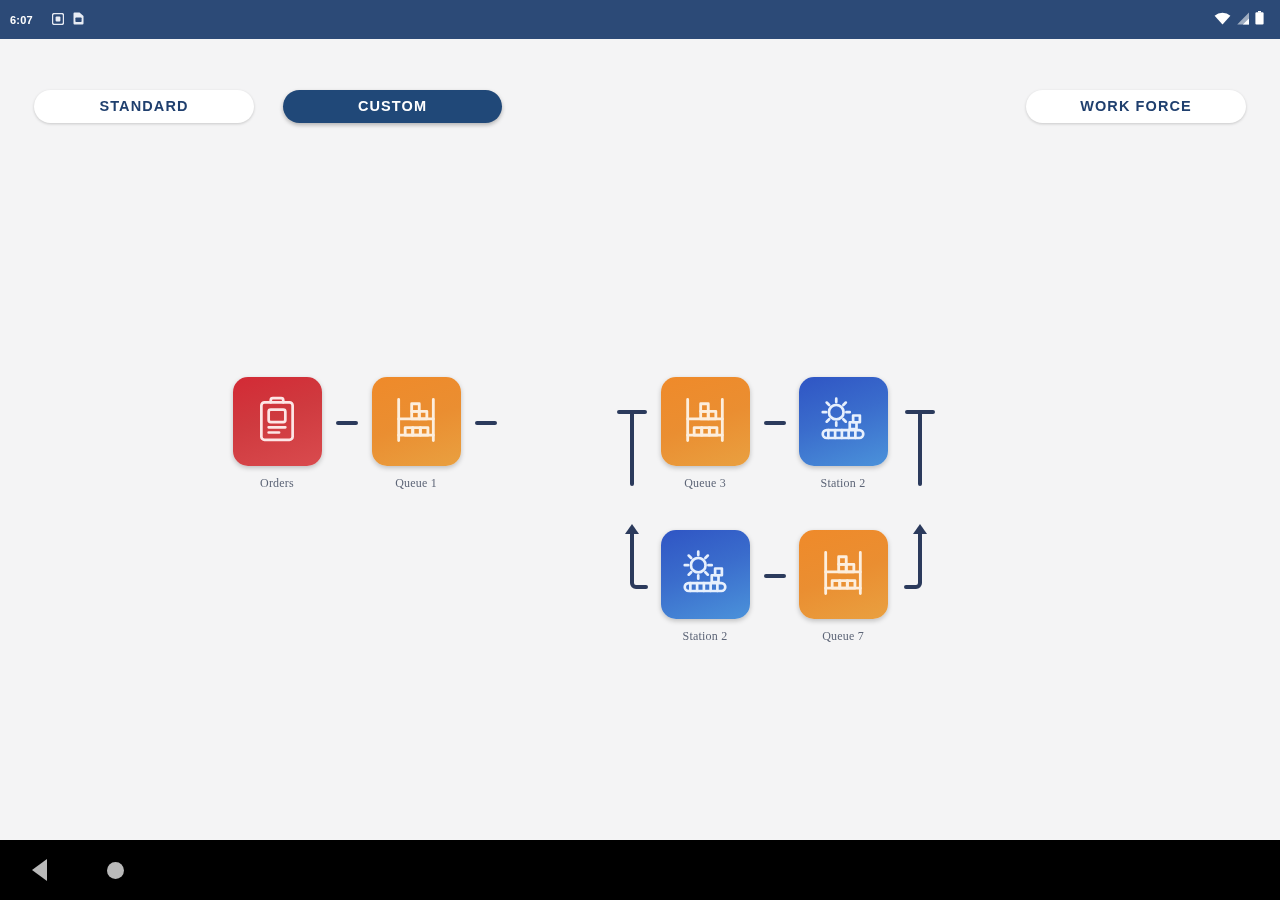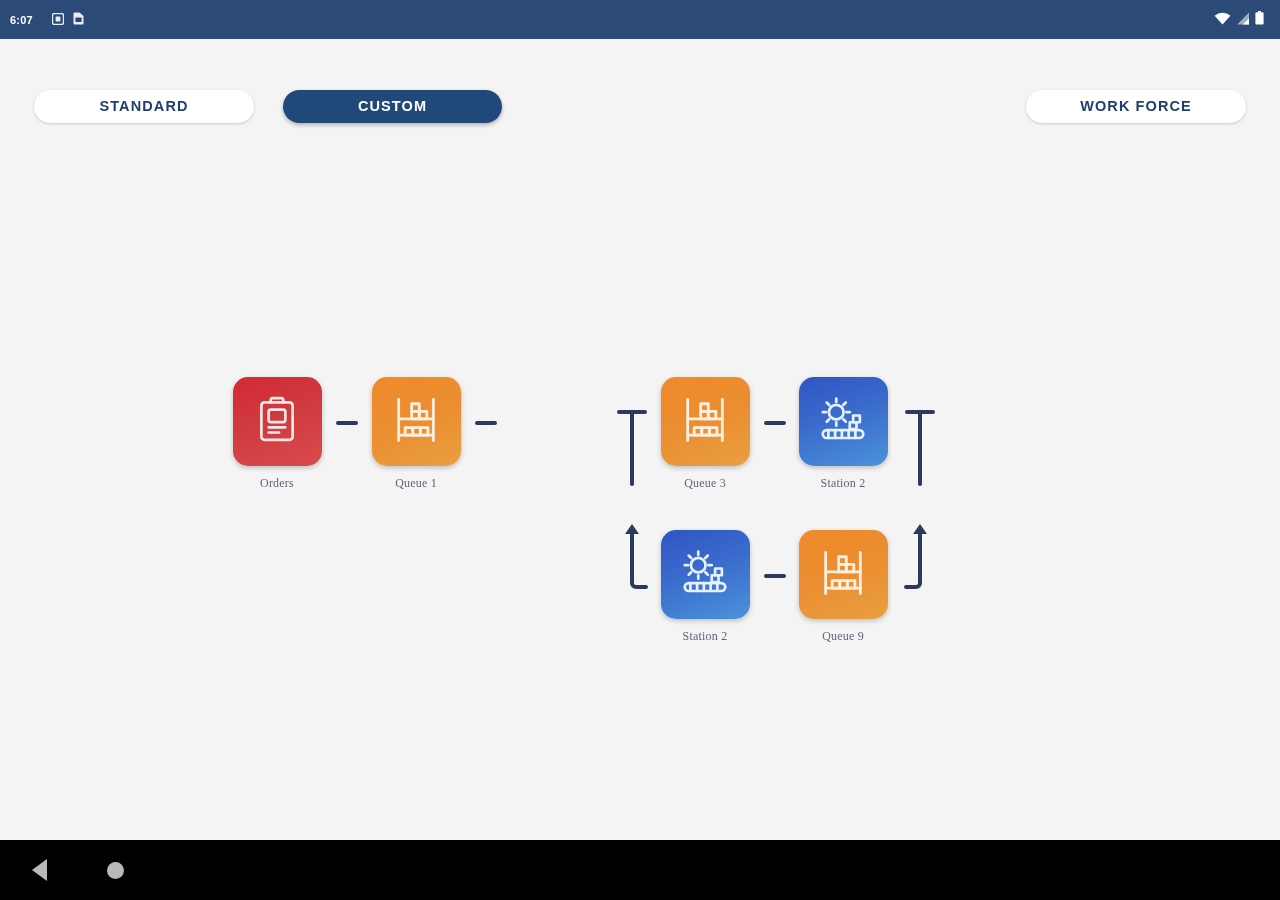--- a/index.html
+++ b/index.html
@@ -276,21 +276,21 @@
           <path d="M8 23h32M8 38h32"></path>
           <rect x="20" y="9" width="7" height="7"></rect>
             <rect x="27" y="16" width="7" height="7"></rect>
             <rect x="20" y="16" width="7" height="7"></rect>
           <rect x="14" y="31" width="7" height="7"></rect>
             <rect x="21" y="31" width="7" height="7"></rect>
             <rect x="28" y="31" width="7" height="7"></rect>
         </svg>
       </span>
     </div>
-    <div class="nlabel">Queue 9</div>
+    <div class="nlabel">Queue 7</div>
   </div>
 
 </div>
 
 <div class="navbar">
   <div class="nav-back"></div>
   <div class="nav-home"></div>
 </div>
 
 </body></html>

